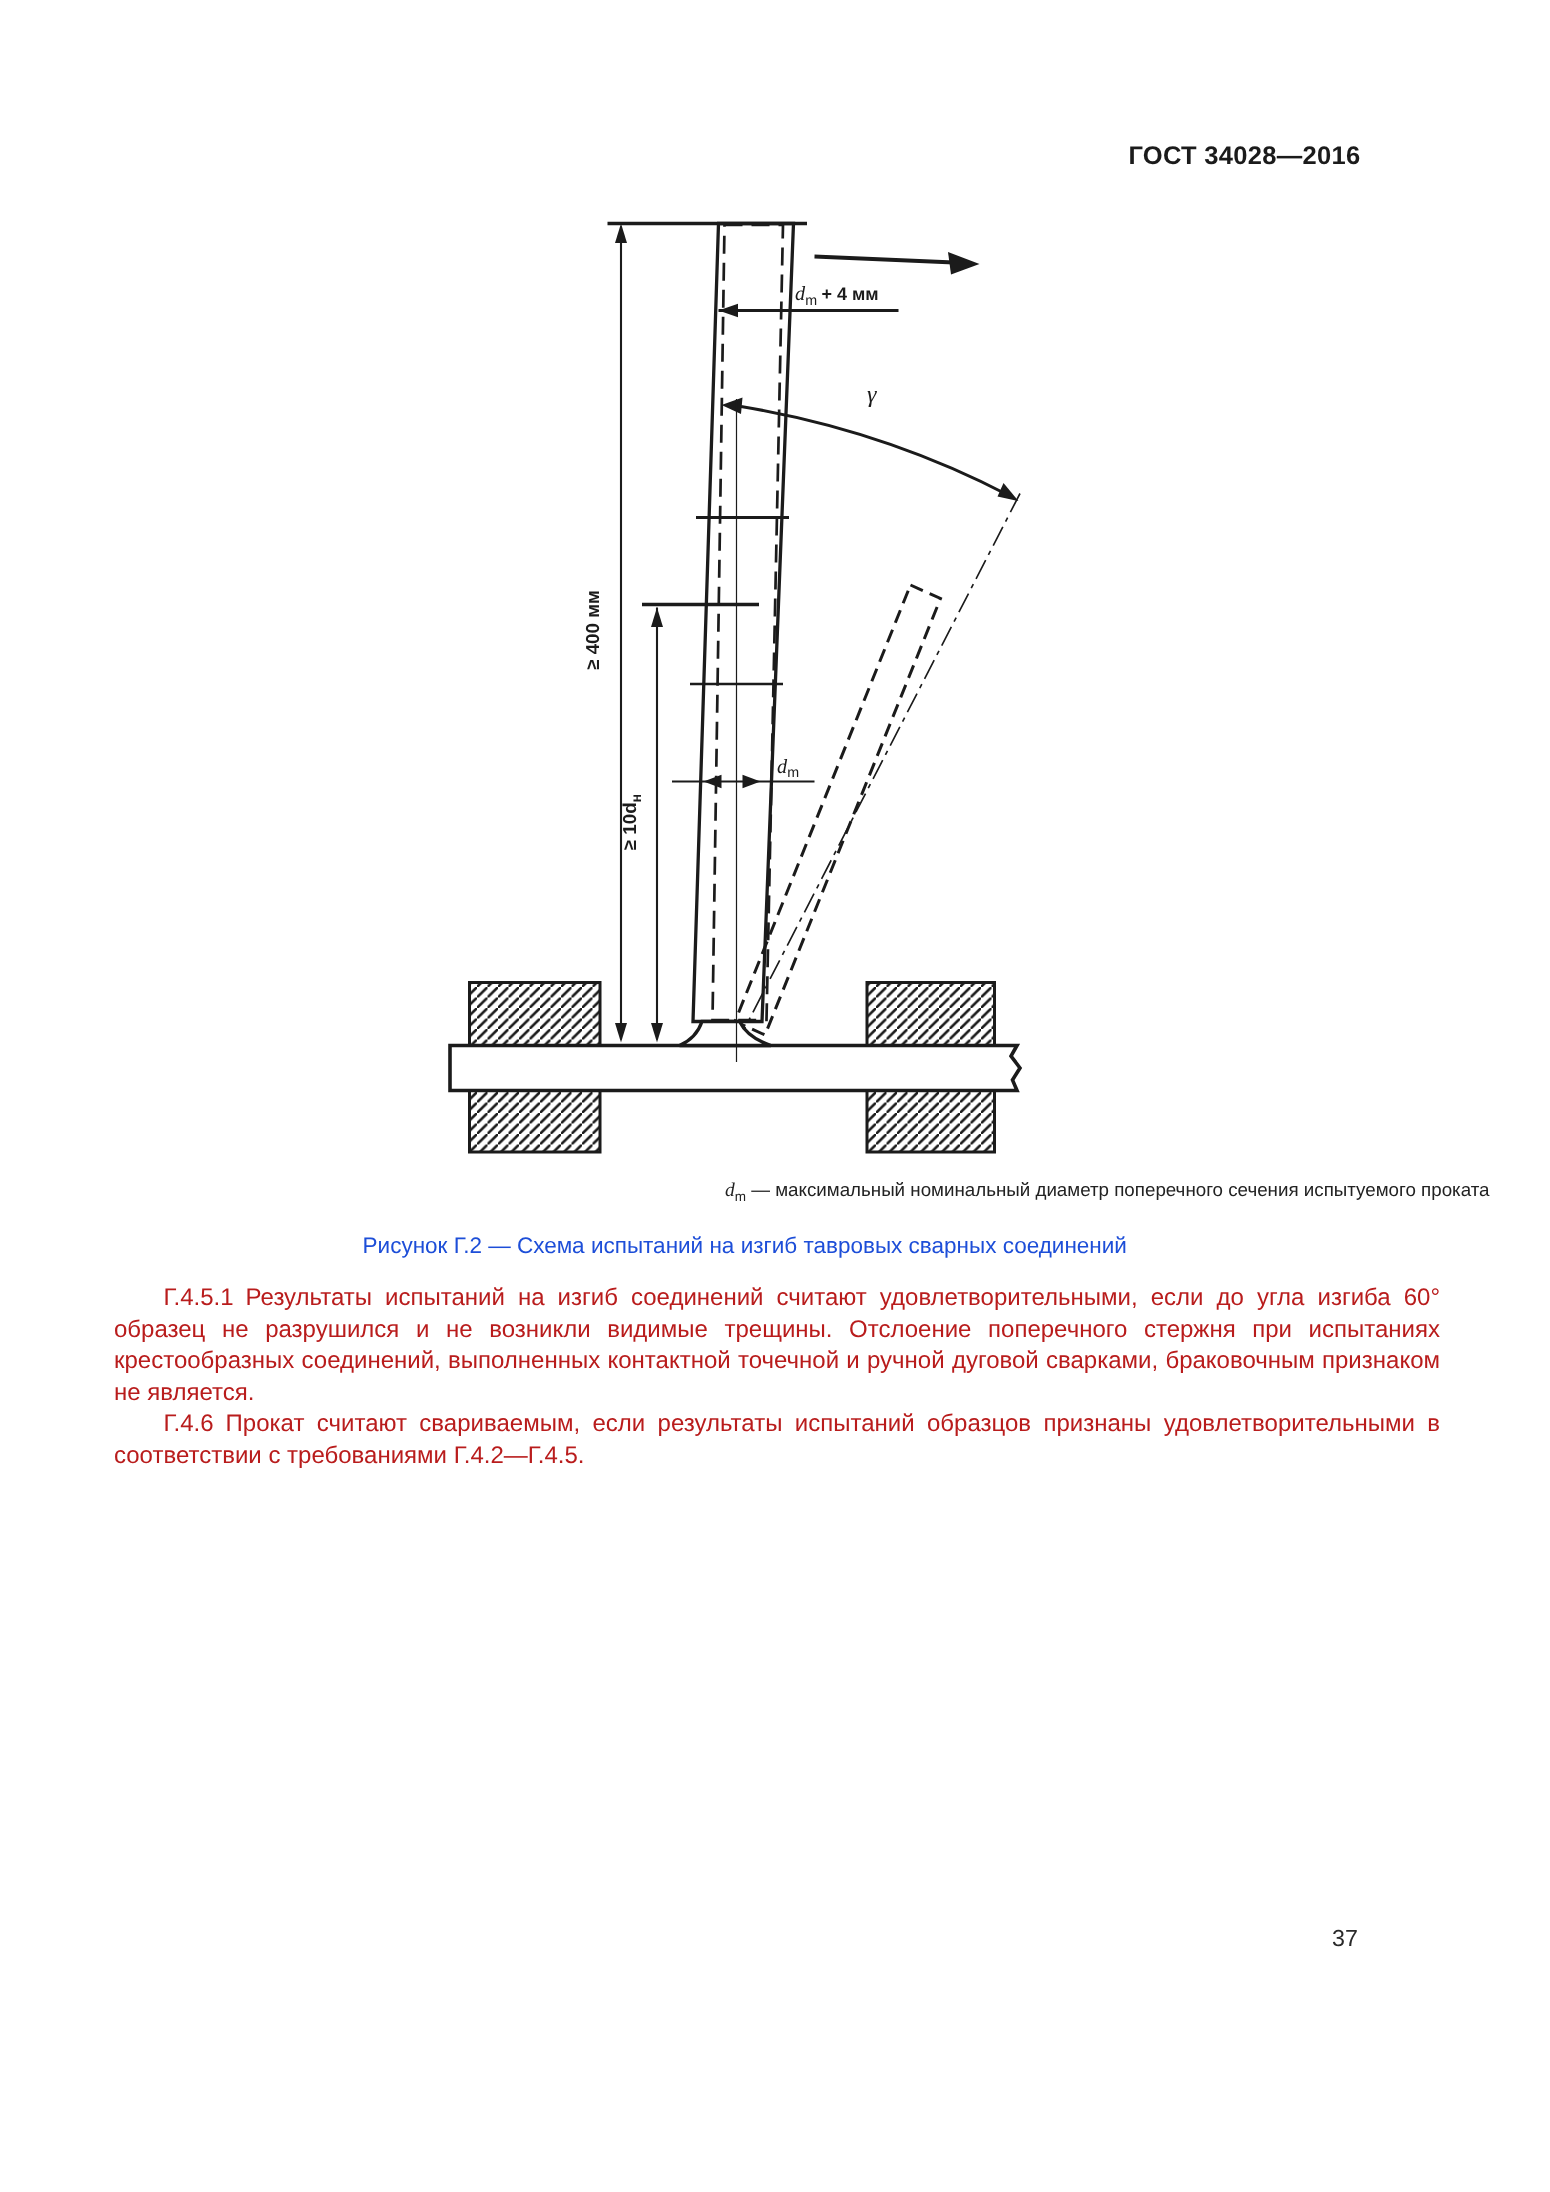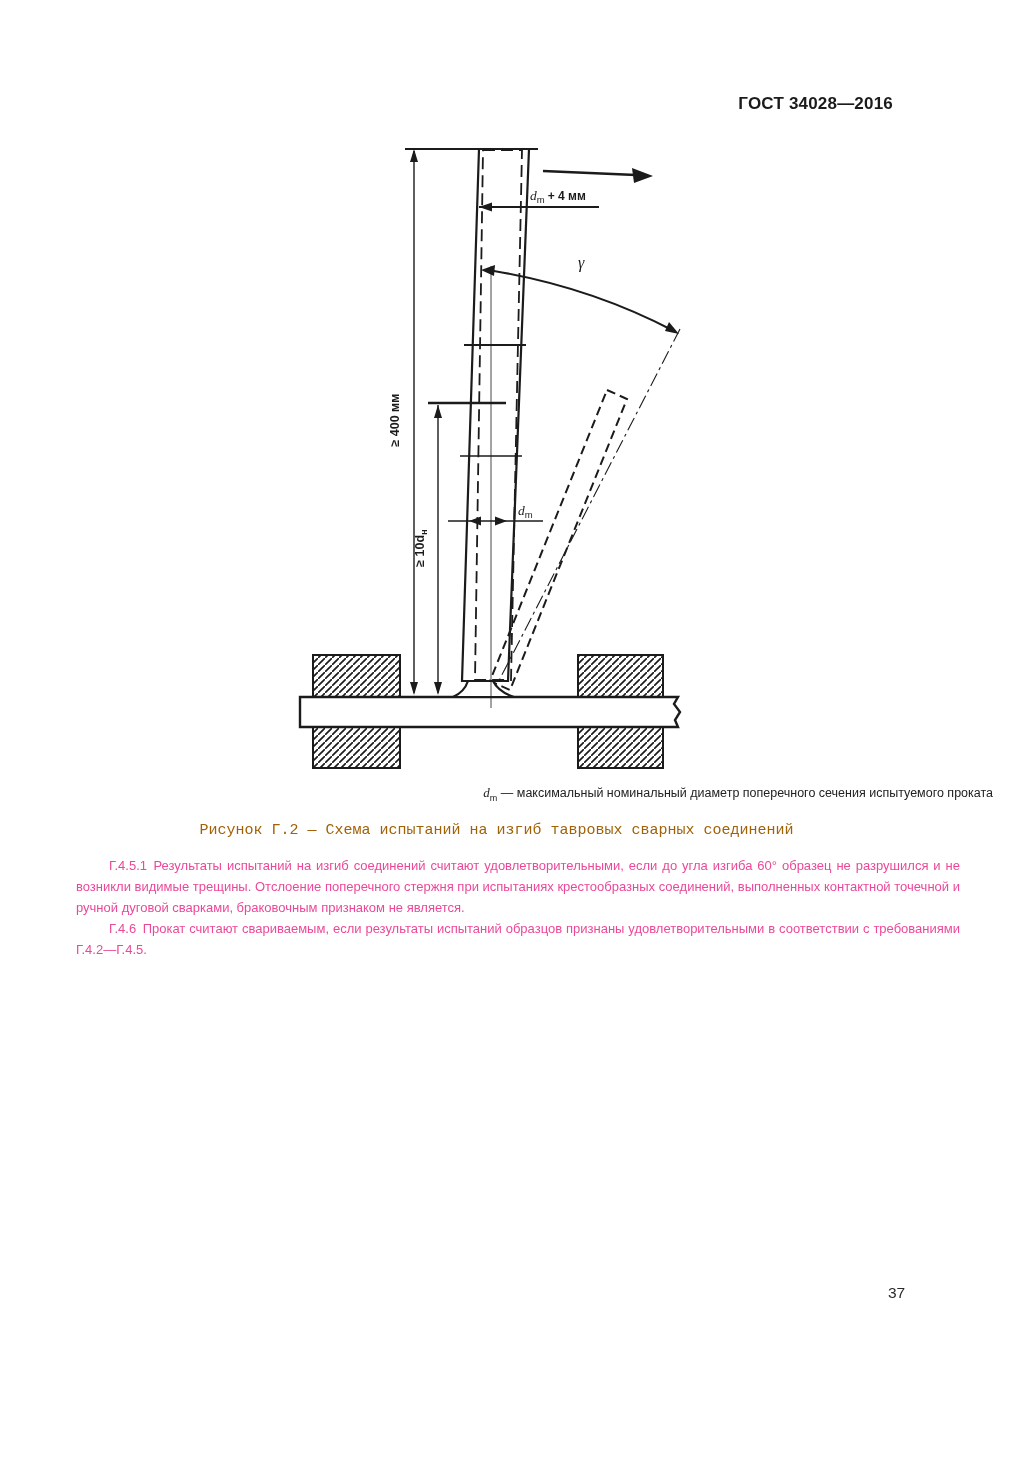--- a/index.html
+++ b/index.html
@@ -6,38 +6,38 @@
   body{
     width:1033px;height:1461px;
     background:#ffffff;
     font-family:"Liberation Sans", sans-serif;
     color:#1b1b1b;
     position:relative;
     overflow:hidden;
   }
   .page{position:absolute;inset:0;}
   .std-header{
-    position:absolute;top:94px;right:140px;
+    position:absolute;top:94px;right:126px;
     font-size:17px;font-weight:bold;letter-spacing:.2px;
   }
   .diagram{position:absolute;left:290px;top:140px;width:400px;height:650px;}
   .diagram text{fill:#1b1b1b;}
   .footnote{
     position:absolute;top:785px;left:0;right:40px;
     text-align:right;font-size:12.5px;color:#222;
   }
   .footnote i{font-family:"Liberation Serif", serif;font-size:13px;}
   .footnote sub{font-size:9px;}
   .fig-caption{
     position:absolute;top:822px;left:0;right:40px;
-    text-align:center;font-size:15px;color:#a16207;font-family:Liberation Mono, monospace;
+    text-align:center;font-size:15px;color:#1d4ed8;
   }
   .body-text{
     position:absolute;top:855px;left:76px;width:884px;
-    font-size:13px;line-height:21px;text-align:justify;color:#ec4899;
+    font-size:16px;line-height:21px;text-align:justify;color:#b91c1c;
   }
   .body-text p{margin:0;text-indent:33px;}
   .page-number{
     position:absolute;top:1284px;left:888px;
     font-size:15.5px;color:#2a2a2a;
   }
 </style>
 </head>
 <body>
 

